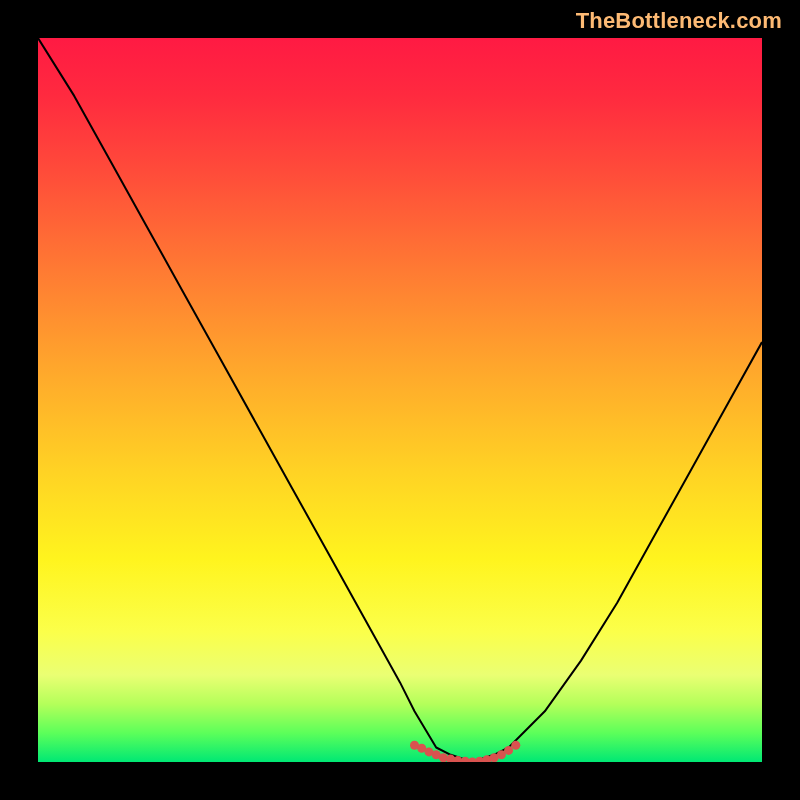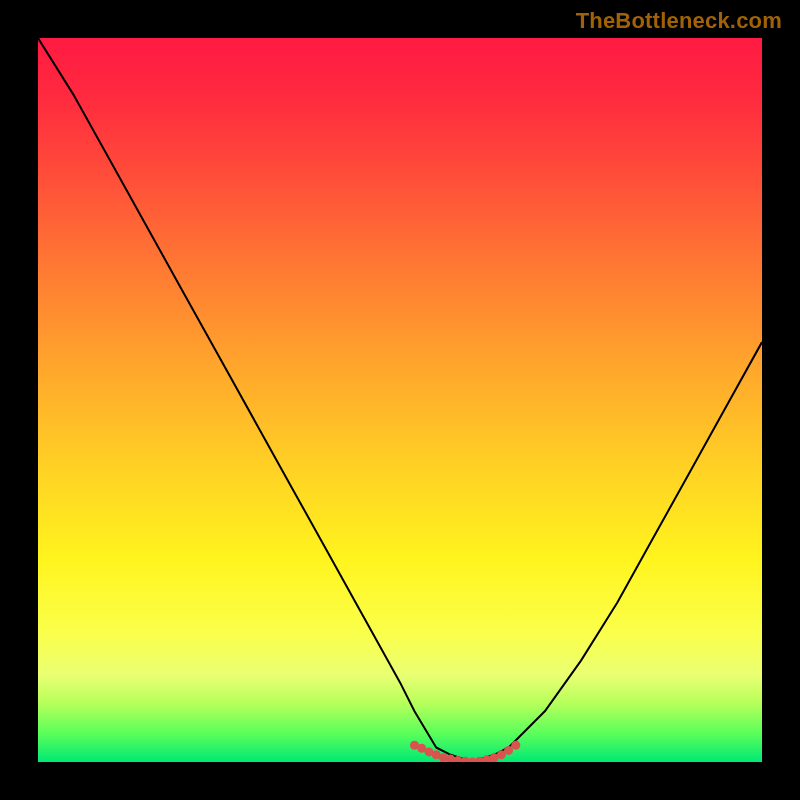--- a/index.html
+++ b/index.html
@@ -45,21 +45,21 @@
     left: 0;
     top: 0;
     width: 724px;
     height: 724px;
     display: block;
   }
   .watermark {
     position: absolute;
     top: 8px;
     right: 18px;
-    color: #a16207;
+    color: #fdba74;
     font-size: 22px;
     font-weight: 600;
     letter-spacing: 0.2px;
     user-select: none;
   }
 </style>
 </head>
 <body>
 
 <div class="frame">

